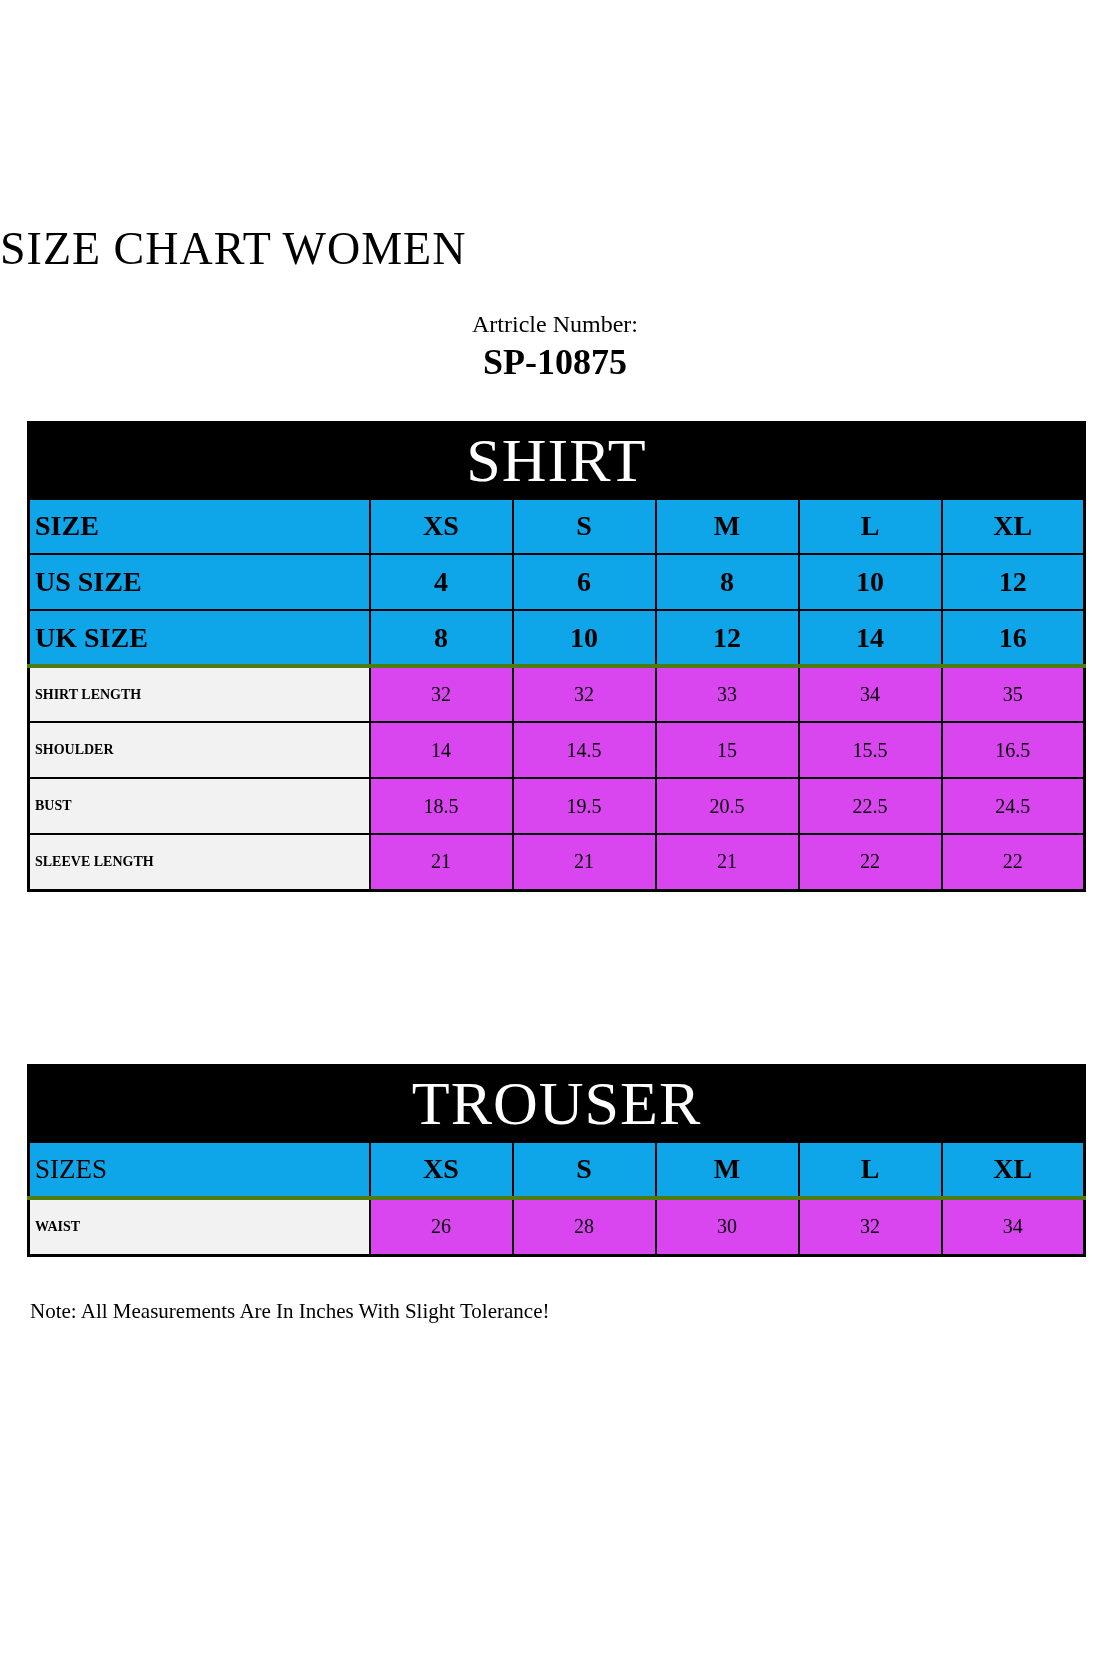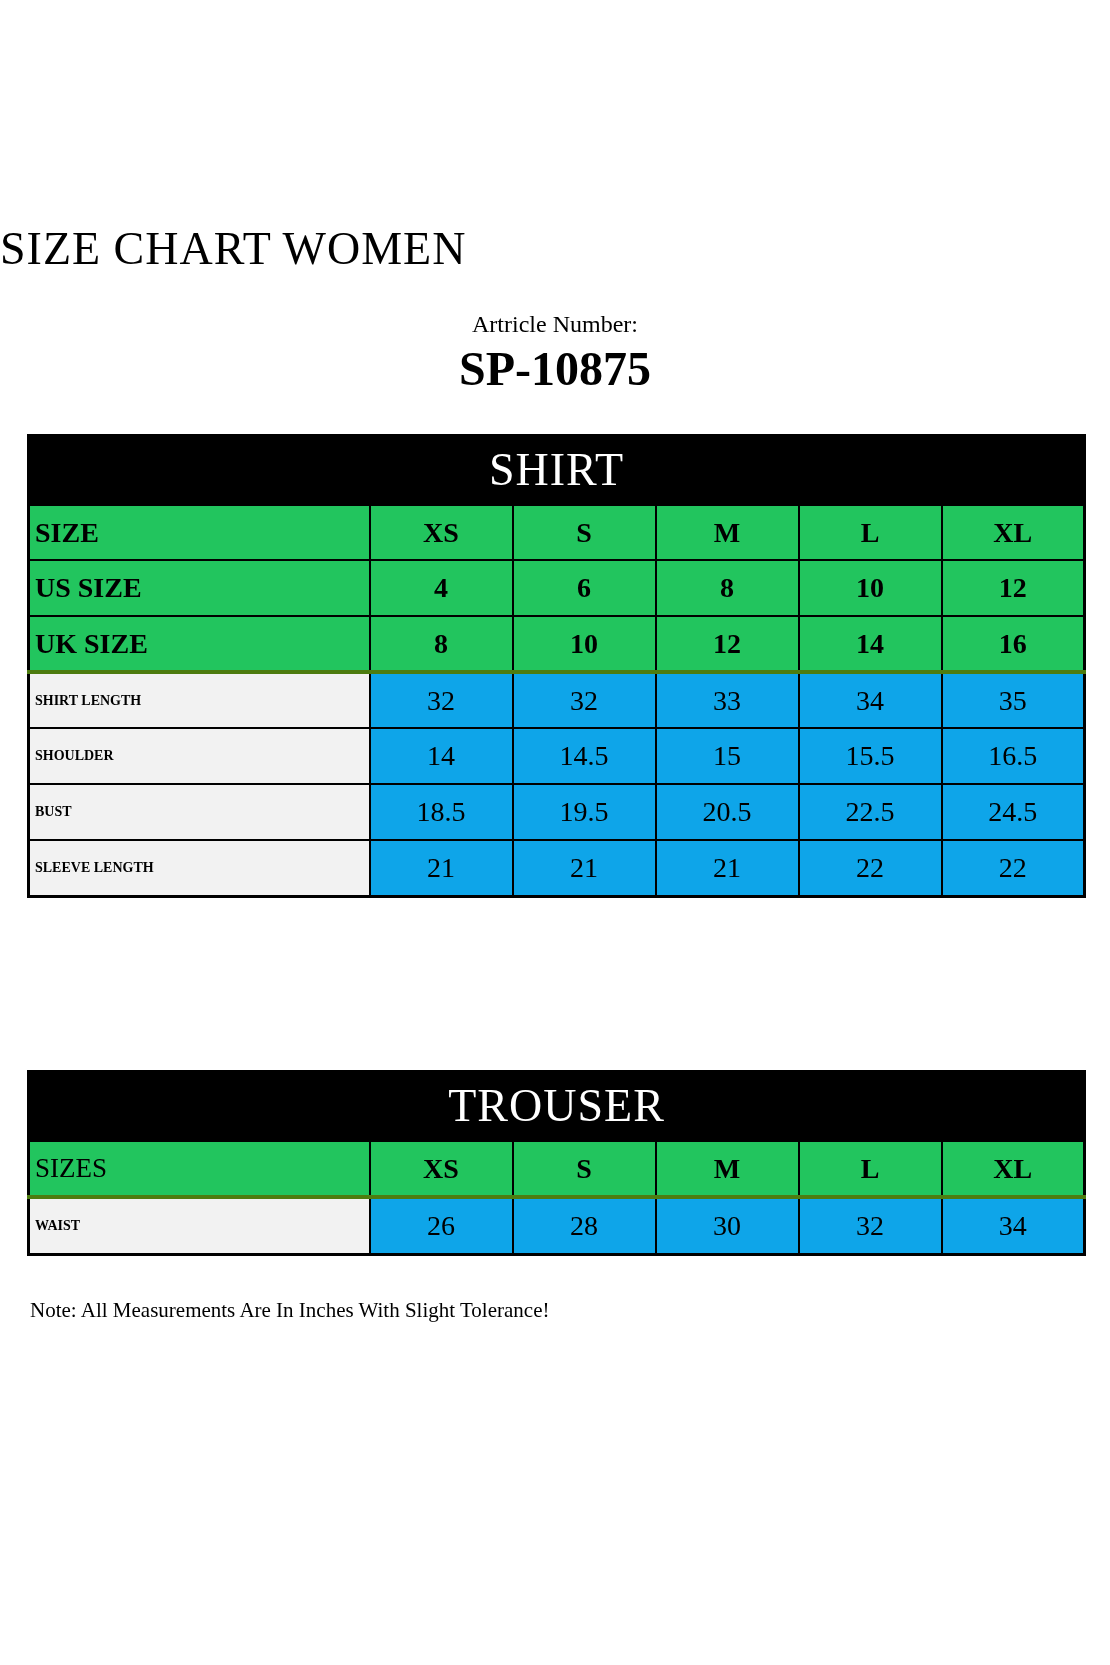--- a/index.html
+++ b/index.html
@@ -29,21 +29,21 @@
     margin-top: 36px;
     width: 1110px;
     text-align: center;
     font-size: 24px;
     line-height: 1.1;
   }
   .article-number {
     margin-top: 6px;
     width: 1110px;
     text-align: center;
-    font-size: 48px;
+    font-size: 36px;
     font-weight: bold;
     line-height: 1.1;
   }
   
   table.size-table {
     border-collapse: collapse;
     table-layout: fixed;
     width: 1056px;
     margin-left: 27px;
     border: 3px solid #000000;
@@ -51,21 +51,21 @@
   table.size-table col.c-label { width: 341px; }
   table.size-table col.c-size  { width: 143px; }
 
   .shirt-table  { margin-top: 38px; }
   .trouser-table{ margin-top: 172px; }
 
   th.tbl-title {
     background: #000000;
     color: #ffffff;
     height: 64px;
-    font-size: 46px;
+    font-size: 62px;
     font-weight: normal;
     letter-spacing: 1px;
     text-align: center;
     vertical-align: middle;
     border: 3px solid #000000;
   }
   td {
     border: 2px solid #000000;
     vertical-align: middle;
     padding: 0;
@@ -76,31 +76,31 @@
   tr.trouser-row { height: 57px; }
 
   td.lbl {
     text-align: left;
     padding-left: 5px;
     background: #f2f2f2;
   }
   td.val { text-align: center; }
 
   
-  tr.hdr-row td          { background: #22c55e; }
+  tr.hdr-row td          { background: #0ea5e9; }
   tr.hdr-row td.lbl      { font-size: 28px; font-weight: bold; }
   tr.hdr-row td.val      { font-size: 28px; font-weight: bold; }
   tr.hdr-row td.lbl.plain{ font-weight: normal; font-size: 27px; }
 
   
   tr.group-end td { border-bottom: 4px solid #4d7c0f; }
 
   
   tr.meas-row td.lbl { font-size: 14px; font-weight: bold; }
-  tr.meas-row td.val { font-size: 28px; background: #0ea5e9; }
+  tr.meas-row td.val { font-size: 20px; background: #d946ef; }
 
   
   .note {
     margin: 42px 0 0 30px;
     font-size: 21px;
     line-height: 1.2;
   }
 </style>
 </head>
 <body>

